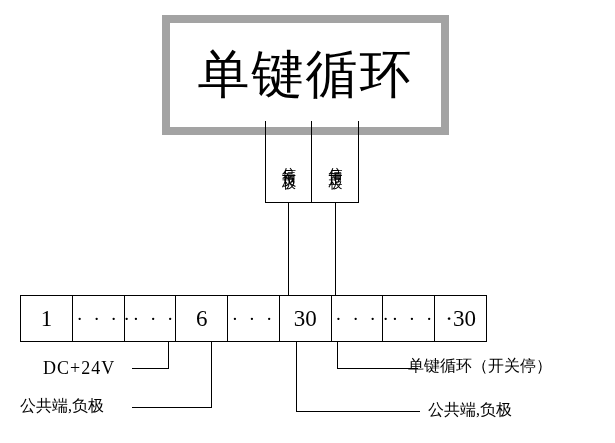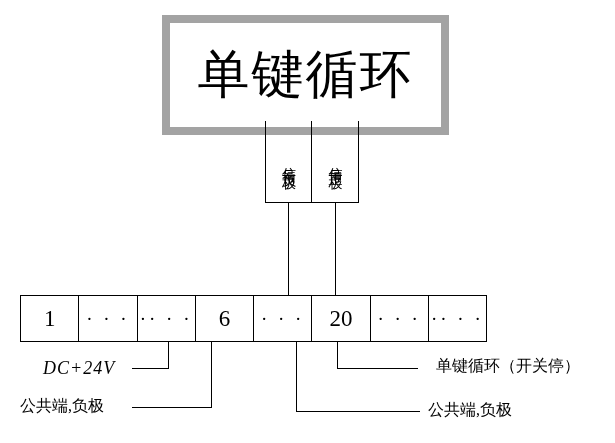--- a/index.html
+++ b/index.html
@@ -112,35 +112,36 @@
 
   <div class="wire" style="left:288px; top:203px; width:1px; height:92px;"></div>
   <div class="wire" style="left:335px; top:203px; width:1px; height:92px;"></div>
 
   <div class="strip">
     <div class="cell">1</div>
     <div class="cell dots">· · ·</div>
     <div class="cell dots">·· · ·</div>
     <div class="cell">6</div>
     <div class="cell dots">· · ·</div>
-    <div class="cell">20</div>
+    <div class="cell">30</div>
     <div class="cell dots">· · ·</div>
     <div class="cell dots">·· · ·</div>
+    <div class="cell">·30</div>
   </div>
 
   <div class="wire" style="left:168px; top:341px; width:1px; height:27px;"></div>
   <div class="wire" style="left:132px; top:368px; width:37px; height:1px;"></div>
 
   <div class="wire" style="left:211px; top:341px; width:1px; height:66px;"></div>
   <div class="wire" style="left:132px; top:407px; width:80px; height:1px;"></div>
 
   <div class="wire" style="left:296px; top:341px; width:1px; height:70px;"></div>
   <div class="wire" style="left:296px; top:411px; width:124px; height:1px;"></div>
 
   <div class="wire" style="left:337px; top:341px; width:1px; height:27px;"></div>
   <div class="wire" style="left:337px; top:368px; width:81px; height:1px;"></div>
 
-  <div class="ann ann-dc" style="left:43px; top:358px;font-style:italic;">DC+24V</div>
+  <div class="ann ann-dc" style="left:43px; top:358px;">DC+24V</div>
   <div class="ann" style="left:20px; top:396px;">公共端,负极</div>
-  <div class="ann" style="left:436px; top:356px;">单键循环（开关停）</div>
+  <div class="ann" style="left:408px; top:356px;">单键循环（开关停）</div>
   <div class="ann" style="left:428px; top:400px;">公共端,负极</div>
 
 </div>
 
 </body></html>

